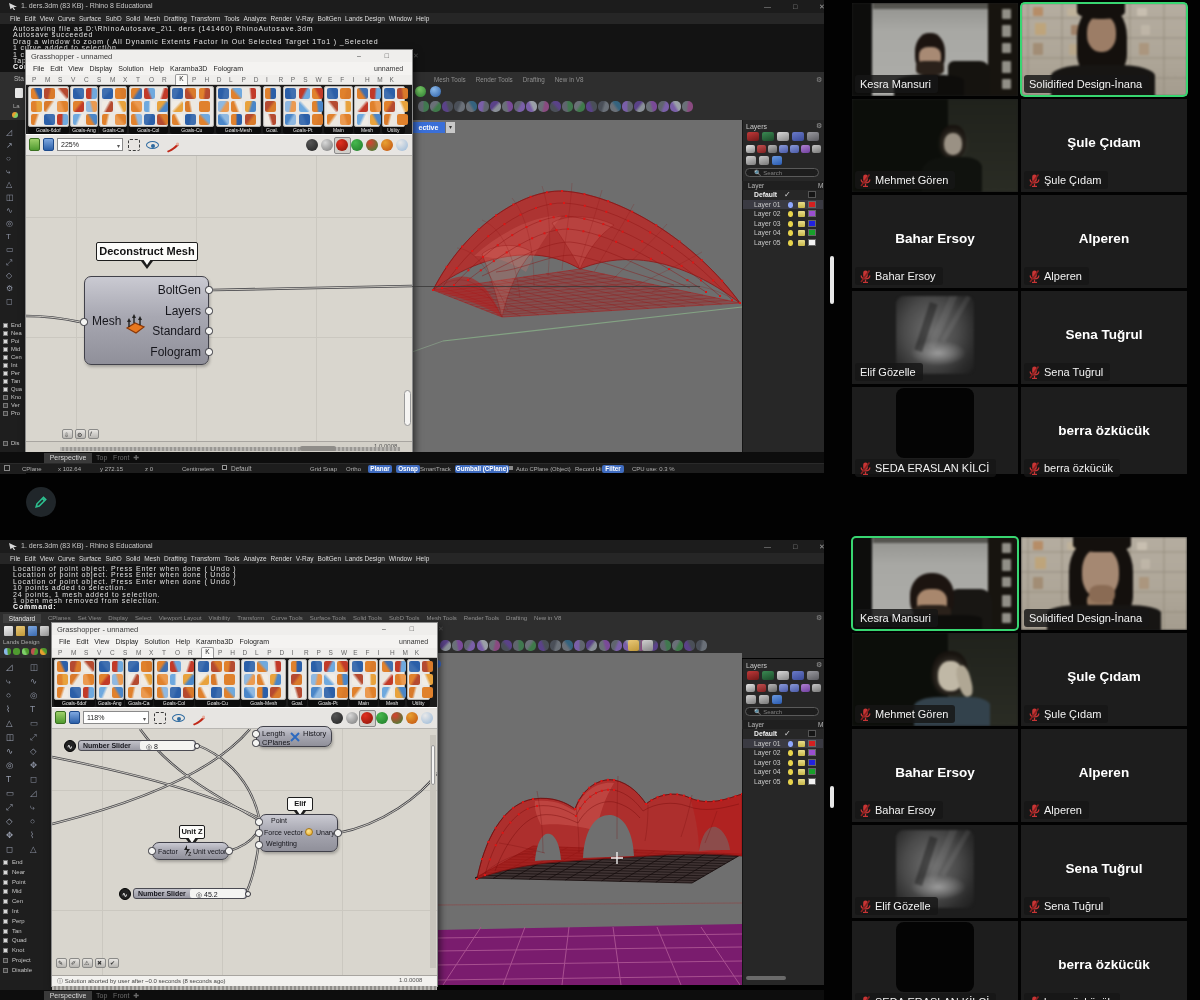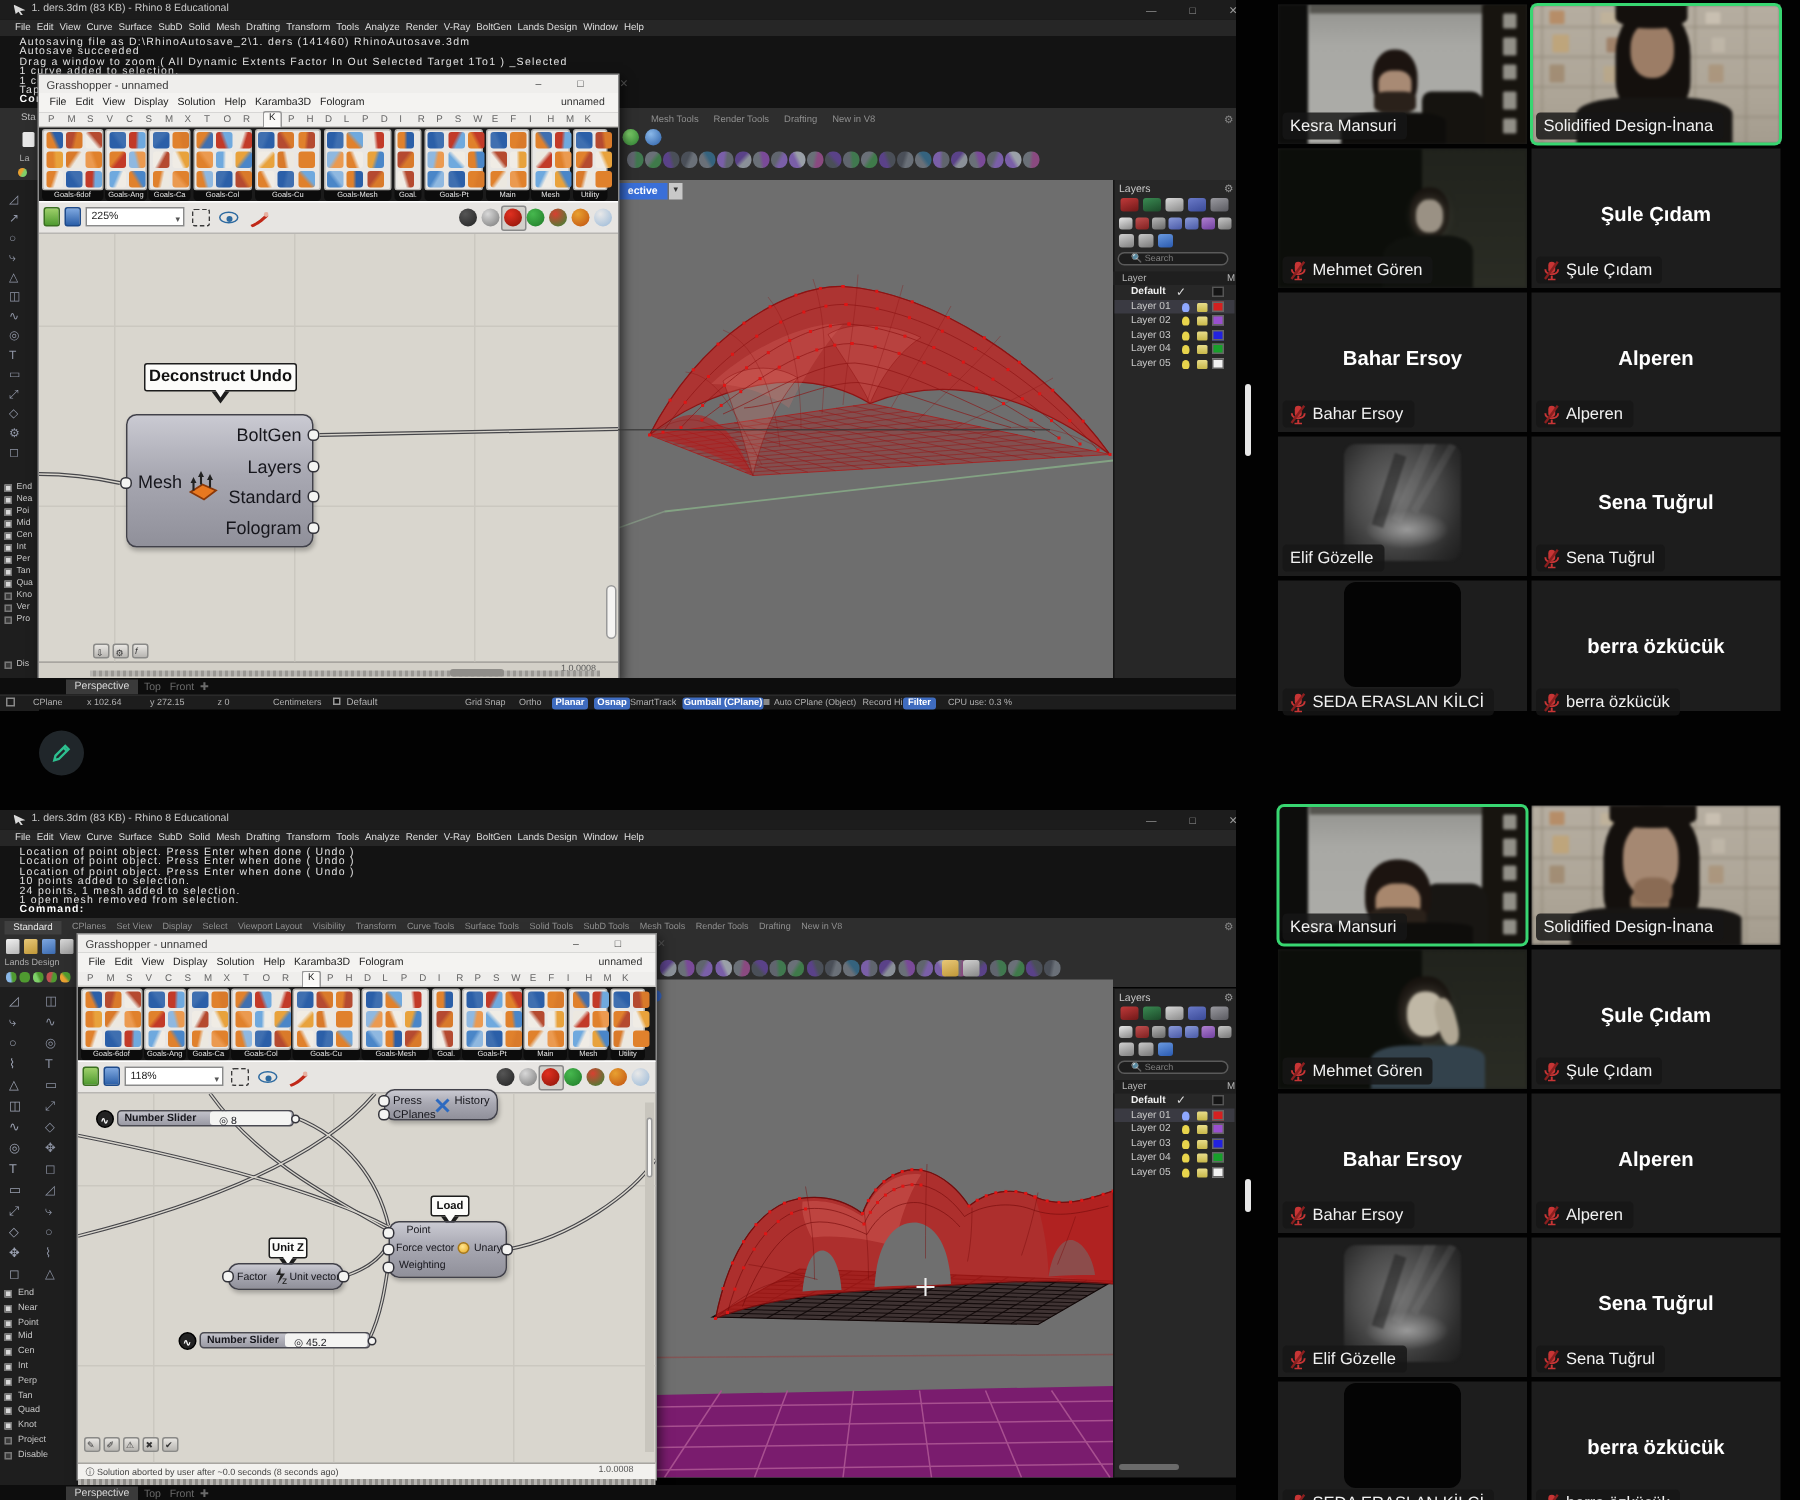--- a/index.html
+++ b/index.html
@@ -429,21 +429,21 @@
 <div class="a" style="left:366px;top:139px;width:12px;height:12px;border-radius:50%;background:radial-gradient(circle at 35% 30%,#d84030,#2f8a38)"></div>
 <div class="a" style="left:381px;top:139px;width:12px;height:12px;border-radius:50%;background:radial-gradient(circle at 35% 30%,#e8a030,#c05010)"></div>
 <div class="a" style="left:396px;top:139px;width:12px;height:12px;border-radius:50%;background:radial-gradient(circle at 35% 30%,#e8e8e8,#98b8d8)"></div>
 <div class="a" style="left:26px;top:156px;width:386px;height:285px;background:#d9d6ce;overflow:hidden"></div>
 <div class="a" style="left:26px;top:441px;width:386px;height:11px;background:#d3d0c8;border-top:1px solid #a8a5a0"></div>
 <div class="a" style="left:76px;top:156px;width:1px;height:285px;background:#cbc8c0"></div>
     <div class="a" style="left:196px;top:156px;width:1px;height:285px;background:#cbc8c0"></div>
     <div class="a" style="left:316px;top:156px;width:1px;height:285px;background:#cbc8c0"></div>
     <div class="a" style="left:26px;top:217px;width:386px;height:1px;background:#cbc8c0"></div>
     <div class="a" style="left:26px;top:337px;width:386px;height:1px;background:#cbc8c0"></div>
-<div class="a" style="left:96px;top:242px;width:102px;height:19px;background:#fcfcfa;border:1.6px solid #1d1d1d;border-radius:2px;font-size:11px;font-weight:bold;color:#111;text-align:center;line-height:17px">Deconstruct Undo</div>
+<div class="a" style="left:96px;top:242px;width:102px;height:19px;background:#fcfcfa;border:1.6px solid #1d1d1d;border-radius:2px;font-size:11px;font-weight:bold;color:#111;text-align:center;line-height:17px">Deconstruct Mesh</div>
 <div class="a" style="left:141.0px;top:261px;width:0;height:0;border-left:6px solid transparent;border-right:6px solid transparent;border-top:8px solid #1d1d1d"></div>
 <div class="a" style="left:142.6px;top:259.4px;width:0;height:0;border-left:4.4px solid transparent;border-right:4.4px solid transparent;border-top:6px solid #fcfcfa"></div>
 <div class="a" style="left:84px;top:276px;width:125px;height:89px;border-radius:7px;background:linear-gradient(180deg,#cacad2 0%,#a8a8b2 45%,#90909a 100%);border:1.5px solid #41414a;box-shadow:1px 2px 3px rgba(0,0,0,.25)"></div>
 <div class="a" style="left:92px;top:314px;font-size:12px;color:#16161c">Mesh</div>
 <svg class="a" style="left:123px;top:312px" width="24" height="26" viewBox="0 0 24 26">
       <path d="M4 16 L12 11 L21 15 L13 21 Z" fill="#e87820" stroke="#8a3808" stroke-width="1.2"></path>
       <path d="M6 8 L6 15 M17 6 L17 13 M11 4 L11 11" stroke="#222" stroke-width="1.4"></path>
       <path d="M6 6 l-2 4 l4 0 Z M17 4 l-2 4 l4 0 Z M11 2 l-2 4 l4 0 Z" fill="#222"></path>
     </svg>
 <div class="a" style="left:100px;top:283px;width:101px;text-align:right;font-size:12px;color:#16161c">BoltGen</div>
@@ -927,21 +927,21 @@
 <div class="a" style="left:52px;top:729px;width:385px;height:246px;background:#d9d6ce;overflow:hidden"></div>
 <div class="a" style="left:52px;top:975px;width:385px;height:11px;background:#d3d0c8;border-top:1px solid #a8a5a0"></div>
 <div class="a" style="left:102px;top:729px;width:1px;height:246px;background:#cbc8c0"></div>
     <div class="a" style="left:222px;top:729px;width:1px;height:246px;background:#cbc8c0"></div>
     <div class="a" style="left:342px;top:729px;width:1px;height:246px;background:#cbc8c0"></div>
     <div class="a" style="left:52px;top:790px;width:385px;height:1px;background:#cbc8c0"></div>
     <div class="a" style="left:52px;top:910px;width:385px;height:1px;background:#cbc8c0"></div>
 <div class="a" style="left:52px;top:975px;width:385px;height:11px;background:#f2f1ee;border-top:1px solid #a8a5a0"></div>
 <div class="a" style="left:52px;top:986px;width:385px;height:5px;background:repeating-linear-gradient(90deg,#b8b6b2 0 2px,#8f8d89 2px 4px)"></div>
 <div class="a" style="left:256px;top:726px;width:76px;height:21px;border-radius:7px;background:linear-gradient(180deg,#cacad2 0%,#a8a8b2 45%,#90909a 100%);border:1.5px solid #41414a;box-shadow:1px 2px 3px rgba(0,0,0,.25)"></div>
-<div class="a" style="left:262px;top:729px;font-size:7.5px;color:#16161c">Press</div>
+<div class="a" style="left:262px;top:729px;font-size:7.5px;color:#16161c">Length</div>
 <div class="a" style="left:303px;top:729px;font-size:7.5px;color:#16161c">History</div>
 <div class="a" style="left:262px;top:738px;font-size:7.5px;color:#16161c">CPlanes</div>
 <svg class="a" style="left:289px;top:731px" width="12" height="12" viewBox="0 0 12 12">
       <path d="M2 2 L10 10 M10 2 L2 10" stroke="#2d6ac0" stroke-width="2"></path>
     </svg>
 <div class="a" style="left:252.4px;top:730.4px;width:7.2px;height:7.2px;border-radius:50%;background:#f4f4f2;border:1.4px solid #33333a"></div>
 <div class="a" style="left:252.4px;top:739.4px;width:7.2px;height:7.2px;border-radius:50%;background:#f4f4f2;border:1.4px solid #33333a"></div>
 <svg class="a" style="left:52px;top:729px" width="385" height="246" viewBox="0 0 385 246">
       <g fill="none" stroke="#46464a" stroke-width="2.4">
         <path d="M145,16 C180,30 200,58 207,88"></path>
@@ -962,21 +962,21 @@
         <path d="M286,104 C330,96 370,66 385,44"></path>
       </g>
     </svg>
 <div class="a" style="left:64px;top:740px;width:12px;height:12px;border-radius:50%;background:#222;border:1px solid #000"></div>
 <div class="a" style="left:67px;top:742.5px;font-size:6.5px;color:#fff;font-weight:bold">∿</div>
 <div class="a" style="left:78px;top:740px;width:118px;height:11px;border-radius:3px;border:1.2px solid #4a4a52;background:linear-gradient(180deg,#c2c2ca,#9a9aa4)"></div>
 <div class="a" style="left:83px;top:742px;font-size:7px;font-weight:bold;color:#16161c"><span class="txt">Number Slider</span></div>
 <div class="a" style="left:140px;top:741.2px;width:54px;height:8.8px;background:#f4f4f2;border-radius:2px"></div>
 <div class="a" style="left:146px;top:742.5px;font-size:7px;color:#16161c">◎ 8</div>
 <div class="a" style="left:194.0px;top:742.5px;width:6px;height:6px;border-radius:50%;background:#f4f4f2;border:1.4px solid #33333a"></div>
-<div class="a" style="left:287px;top:797px;width:26px;height:14px;background:#fcfcfa;border:1.6px solid #1d1d1d;border-radius:2px;font-size:7.5px;font-weight:bold;color:#111;text-align:center;line-height:12px">Load</div>
+<div class="a" style="left:287px;top:797px;width:26px;height:14px;background:#fcfcfa;border:1.6px solid #1d1d1d;border-radius:2px;font-size:7.5px;font-weight:bold;color:#111;text-align:center;line-height:12px">Elif</div>
 <div class="a" style="left:294.0px;top:811px;width:0;height:0;border-left:6px solid transparent;border-right:6px solid transparent;border-top:8px solid #1d1d1d"></div>
 <div class="a" style="left:295.6px;top:809.4px;width:0;height:0;border-left:4.4px solid transparent;border-right:4.4px solid transparent;border-top:6px solid #fcfcfa"></div>
 <div class="a" style="left:259px;top:814px;width:79px;height:38px;border-radius:7px;background:linear-gradient(180deg,#cacad2 0%,#a8a8b2 45%,#90909a 100%);border:1.5px solid #41414a;box-shadow:1px 2px 3px rgba(0,0,0,.25)"></div>
 <div class="a" style="left:271px;top:817px;font-size:7px;color:#16161c">Point</div>
 <div class="a" style="left:264px;top:828.5px;font-size:7px;color:#16161c"><span class="txt">Force vector</span></div>
 <div class="a" style="left:266px;top:840px;font-size:7px;color:#16161c">Weighting</div>
 <div class="a" style="left:305px;top:828px;width:8px;height:8px;border-radius:50%;background:radial-gradient(circle at 40% 35%,#ffe690,#e8a820);border:1px solid #a87818"></div>
 <div class="a" style="left:316px;top:829px;font-size:7px;color:#16161c">Unary</div>
 <div class="a" style="left:255.4px;top:818.4px;width:7.2px;height:7.2px;border-radius:50%;background:#f4f4f2;border:1.4px solid #33333a"></div>
 <div class="a" style="left:255.4px;top:829.4px;width:7.2px;height:7.2px;border-radius:50%;background:#f4f4f2;border:1.4px solid #33333a"></div>

